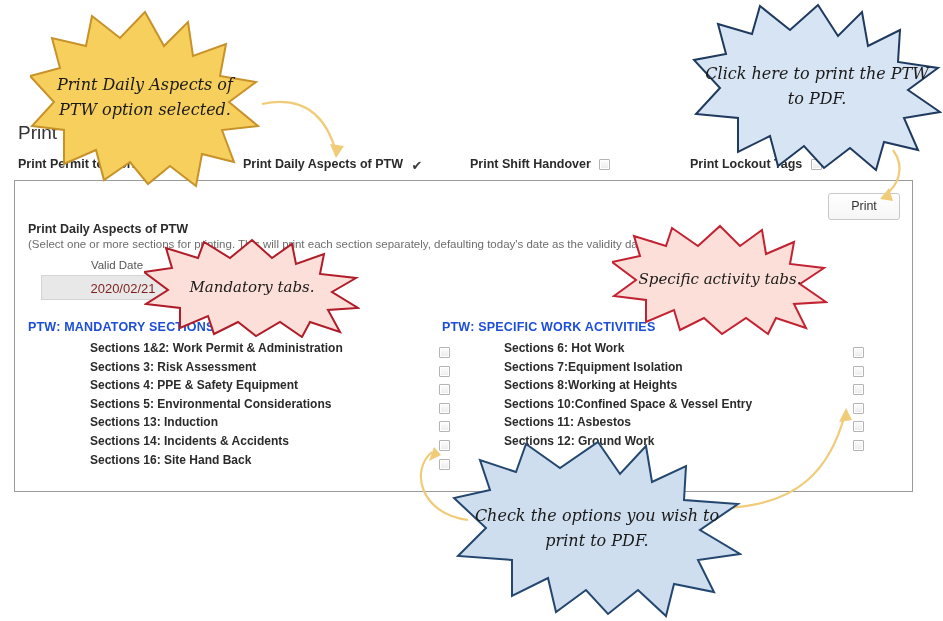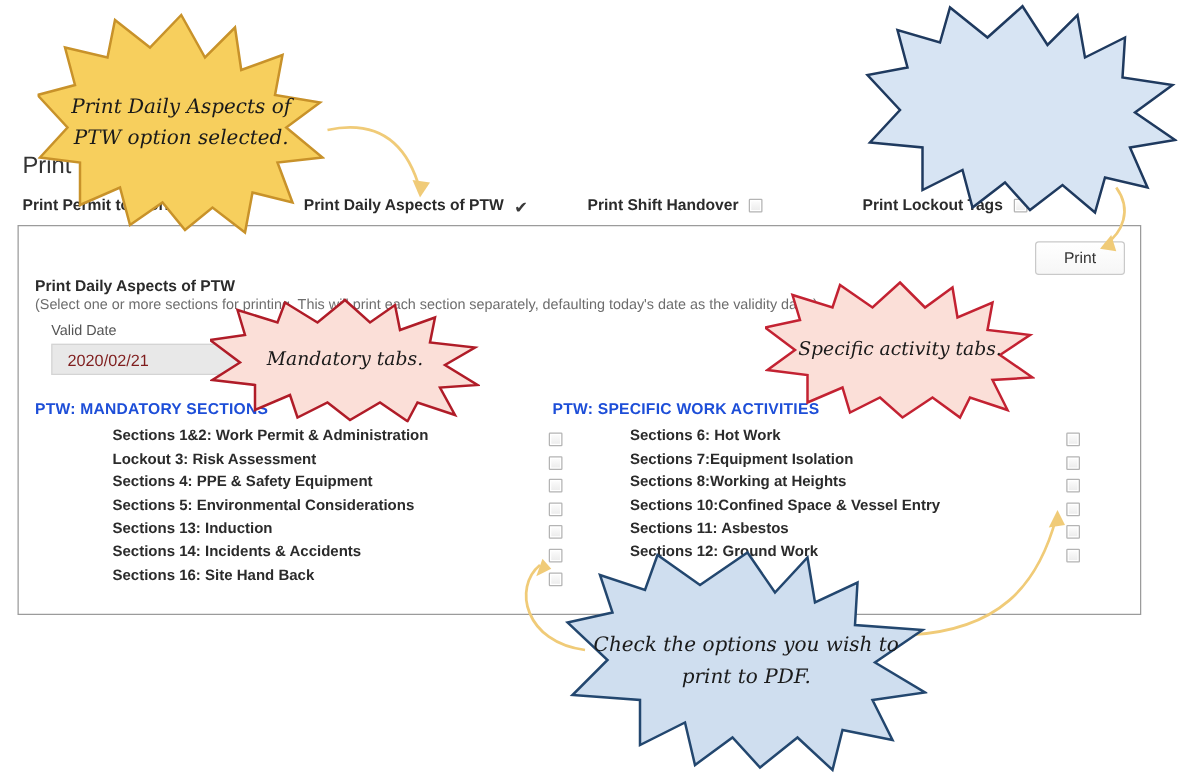--- a/index.html
+++ b/index.html
@@ -118,20 +118,21 @@
     font-size: 11.5px;
     color: #6d6d6d;
     white-space: nowrap;
   }
 
   
   #valid-date-block {
     position: absolute;
     left: 26px;
     top: 78px;
+    text-align: center;
   }
   #valid-date-label {
     font-size: 11.5px;
     color: #555555;
   }
   #valid-date-input {
     margin-top: 4px;
     width: 152px;
     height: 25px;
     line-height: 25px;
@@ -203,21 +204,21 @@
     line-height: 1.55;
     padding: 0 8px;
   }
 
   #callout-yellow { left: 30px;  top: 8px;   width: 230px; height: 180px; }
   #callout-yellow .ctext { font-size: 16px; }
 
   #callout-blue-top { left: 692px; top: 2px;  width: 250px; height: 170px; }
   #callout-blue-top .ctext { font-size: 16px; }
 
-  #callout-pink-left { left: 168px; top: 238px; width: 216px; height: 100px; }
+  #callout-pink-left { left: 144px; top: 238px; width: 216px; height: 100px; }
   #callout-pink-left .ctext { font-size: 15px; }
 
   #callout-pink-right { left: 612px; top: 224px; width: 216px; height: 112px; }
   #callout-pink-right .ctext { font-size: 15px; }
 
   #callout-blue-bottom { left: 452px; top: 440px; width: 290px; height: 178px; }
   #callout-blue-bottom .ctext { font-size: 16px; }
 
   .arrow { position: absolute; left: 0; top: 0; pointer-events: none; }
 </style>
@@ -271,21 +272,21 @@
 
   <div class="col-title" id="col-title-left">PTW: MANDATORY SECTIONS</div>
   <div class="col-title" id="col-title-right">PTW: SPECIFIC WORK ACTIVITIES</div>
 
   <div class="list" id="list-left">
       <div class="row">
         <div class="label">Sections 1&amp;2: Work Permit &amp; Administration</div>
         <div class="rowbox"><span class="box inner"></span></div>
       </div>
       <div class="row">
-        <div class="label">Lockout 3: Risk Assessment</div>
+        <div class="label">Sections 3: Risk Assessment</div>
         <div class="rowbox"><span class="box inner"></span></div>
       </div>
       <div class="row">
         <div class="label">Sections 4: PPE &amp; Safety Equipment</div>
         <div class="rowbox"><span class="box inner"></span></div>
       </div>
       <div class="row">
         <div class="label">Sections 5: Environmental Considerations</div>
         <div class="rowbox"><span class="box inner"></span></div>
       </div>
@@ -349,20 +350,21 @@
   <svg viewBox="0 0 230 180" width="230" height="180">
     <polygon points="115,4 134,38 158,14 163,48 196,36 190,68 226,74 199,94 228,118 192,122 204,154 172,146 166,178 140,158 118,176 100,154 74,172 66,142 34,156 34,122 2,118 24,94 0,68 30,60 22,30 56,38 62,8 90,30" fill="#f7cf5d" stroke="#c8922a" stroke-width="2"></polygon>
   </svg>
   <div class="ctext">Print Daily Aspects of PTW option selected.</div>
 </div>
 
 <div class="callout" id="callout-blue-top">
   <svg viewBox="0 0 250 170" width="250" height="170">
     <polygon points="126,3 146,34 170,10 176,44 208,28 206,60 246,66 216,88 248,110 212,116 226,148 192,140 184,168 158,146 132,166 112,144 86,164 78,134 46,150 46,116 4,112 28,86 2,58 34,52 26,22 60,32 68,4 98,28" fill="#d7e4f3" stroke="#1f3a5f" stroke-width="2"></polygon>
   </svg>
+  <div class="ctext">Click here to print the PTW to PDF.</div>
 </div>
 
 <div class="callout" id="callout-pink-left">
   <svg viewBox="0 0 216 100" width="216" height="100">
     <polygon points="108,2 128,20 148,6 152,26 180,16 176,36 212,40 188,54 214,70 184,72 196,94 166,84 158,99 136,84 112,98 94,84 70,96 64,78 36,90 36,70 2,66 24,52 0,34 28,30 22,10 54,20 60,4 86,20" fill="#fbdfd8" stroke="#b01c28" stroke-width="2"></polygon>
   </svg>
   <div class="ctext">Mandatory tabs.</div>
 </div>
 
 <div class="callout" id="callout-pink-right">

